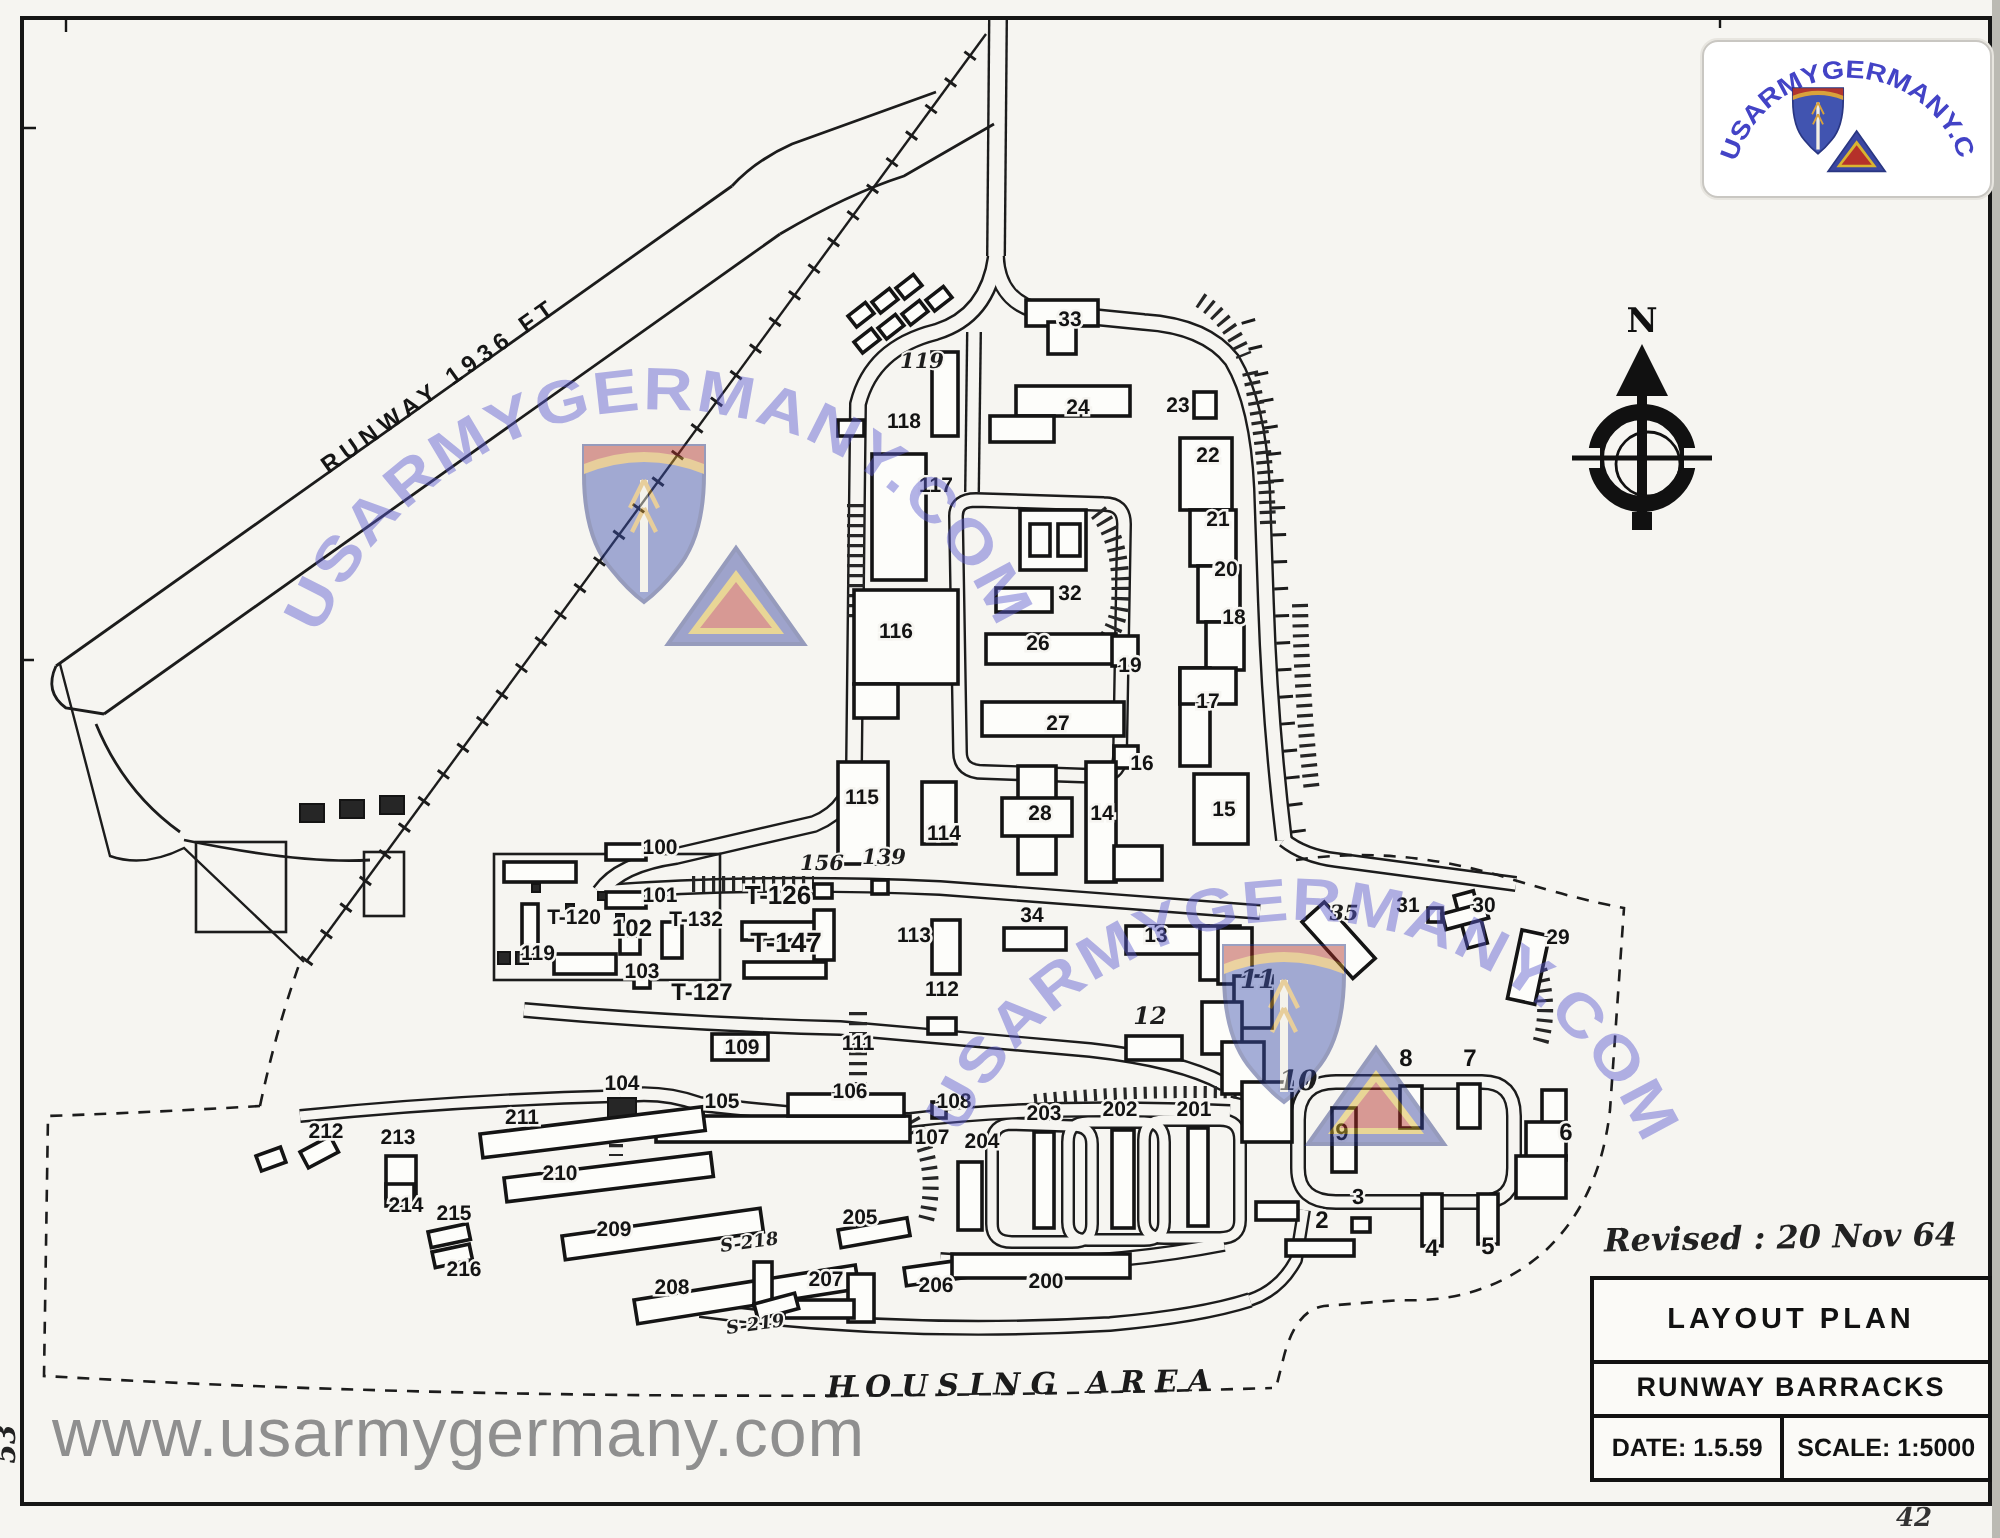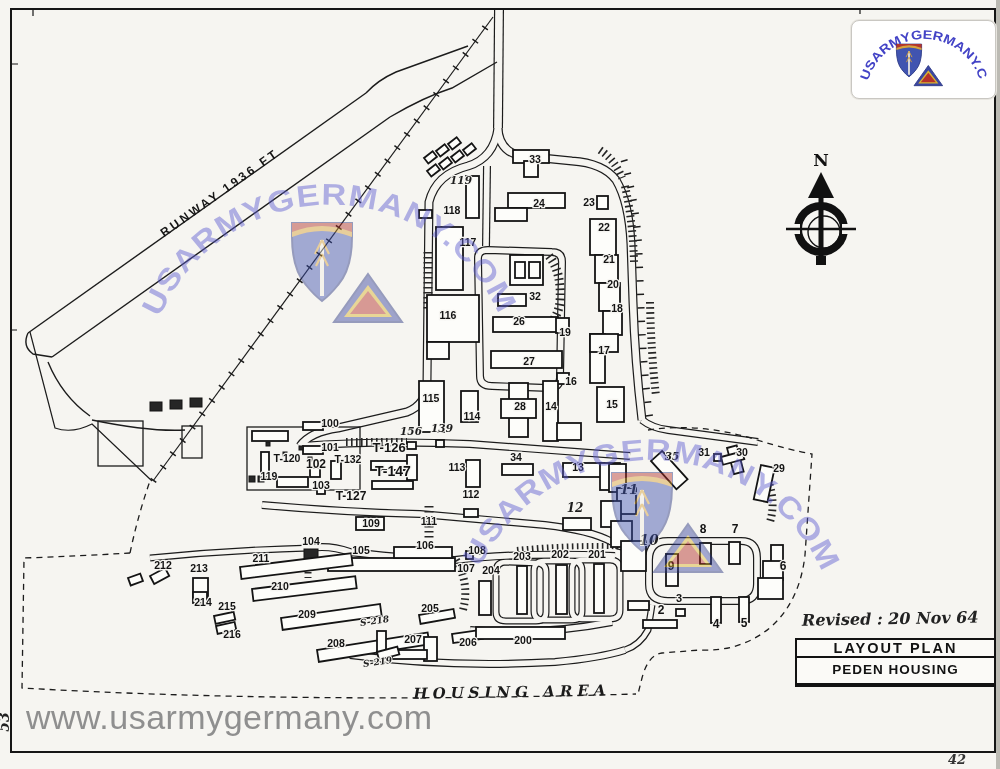--- a/index.html
+++ b/index.html
@@ -17,21 +17,21 @@
   .logotext{font:bold 12.5px "Liberation Sans",sans-serif;fill:#4343c6;}
   .thin{stroke:#1c1c1c;stroke-width:1.2;fill:none;}
   .dash{stroke:#1c1c1c;stroke-width:1.3;fill:none;stroke-dasharray:6 5;}
   .tick{stroke:#1c1c1c;stroke-width:7;fill:none;stroke-dasharray:1.5 15;}
   .tick2{stroke:#1c1c1c;stroke-width:7;fill:none;stroke-dasharray:1.5 12;}
   .hatch{stroke:#262626;fill:none;stroke-dasharray:1.6 3.4;}
   .rw{stroke:#1c1c1c;stroke-width:1.4;fill:none;}
 
   .tblock{position:absolute;left:795px;top:638px;width:197px;background:#fbfaf7;
           border:2.2px solid #121212;color:#121212;text-align:center;}
-  .tb-row1{border-bottom:2.2px solid #121212;padding:0 0;font-weight:bold;font-size:14.5px;letter-spacing:2px;}
+  .tb-row1{border-bottom:2.2px solid #121212;padding:12px 0;font-weight:bold;font-size:14.5px;letter-spacing:2px;}
   .tb-row2{border-bottom:2.2px solid #121212;padding:4px 0;font-weight:bold;font-size:13.5px;letter-spacing:1px;line-height:1.25;}
   .tb-row3{display:flex;}
   .tb-date{flex:1.05;border-right:2.2px solid #121212;padding:8px 2px;font-weight:bold;font-size:12.5px;}
   .tb-scale{flex:1.15;padding:8px 2px;font-weight:bold;font-size:12.5px;}
   .revised{position:absolute;left:802px;top:609px;width:195px;font:italic 600 16px "DejaVu Serif",serif;
            color:#222;transform:rotate(-1deg);}
   .p52{position:absolute;left:948px;top:752px;font:italic 600 13px "DejaVu Serif",serif;color:#333;}
   .p53{position:absolute;left:-6px;top:714px;font:italic 600 14px "DejaVu Serif",serif;color:#222;
        transform:rotate(-90deg);}
   .www{position:absolute;left:26px;top:698px;font-size:34px;color:#8f8f8f;letter-spacing:0.5px;text-align:right;}
@@ -381,21 +381,25 @@
           </g>
         </g>
       </g>
   </svg>
 
   <div class="revised">Revised :  20 Nov 64</div>
 
   <div class="tblock">
     <div class="tb-row1">LAYOUT    PLAN</div>
     <div class="tb-row2">
-      <div>PEDEN   HOUSING</div>
+      <div>RUNWAY   BARRACKS</div>
+    </div>
+    <div class="tb-row3">
+      <div class="tb-date">DATE: 1.5.59</div>
+      <div class="tb-scale">SCALE: 1:5000</div>
     </div>
   </div>
 
   <div class="p52">42</div>
   <div class="p53">53</div>
   <div class="www">www.usarmygermany.com</div>
 
   <div class="logobox">
     <svg id="logosvg" width="143" height="77" viewBox="0 0 143 77">
       <defs>

